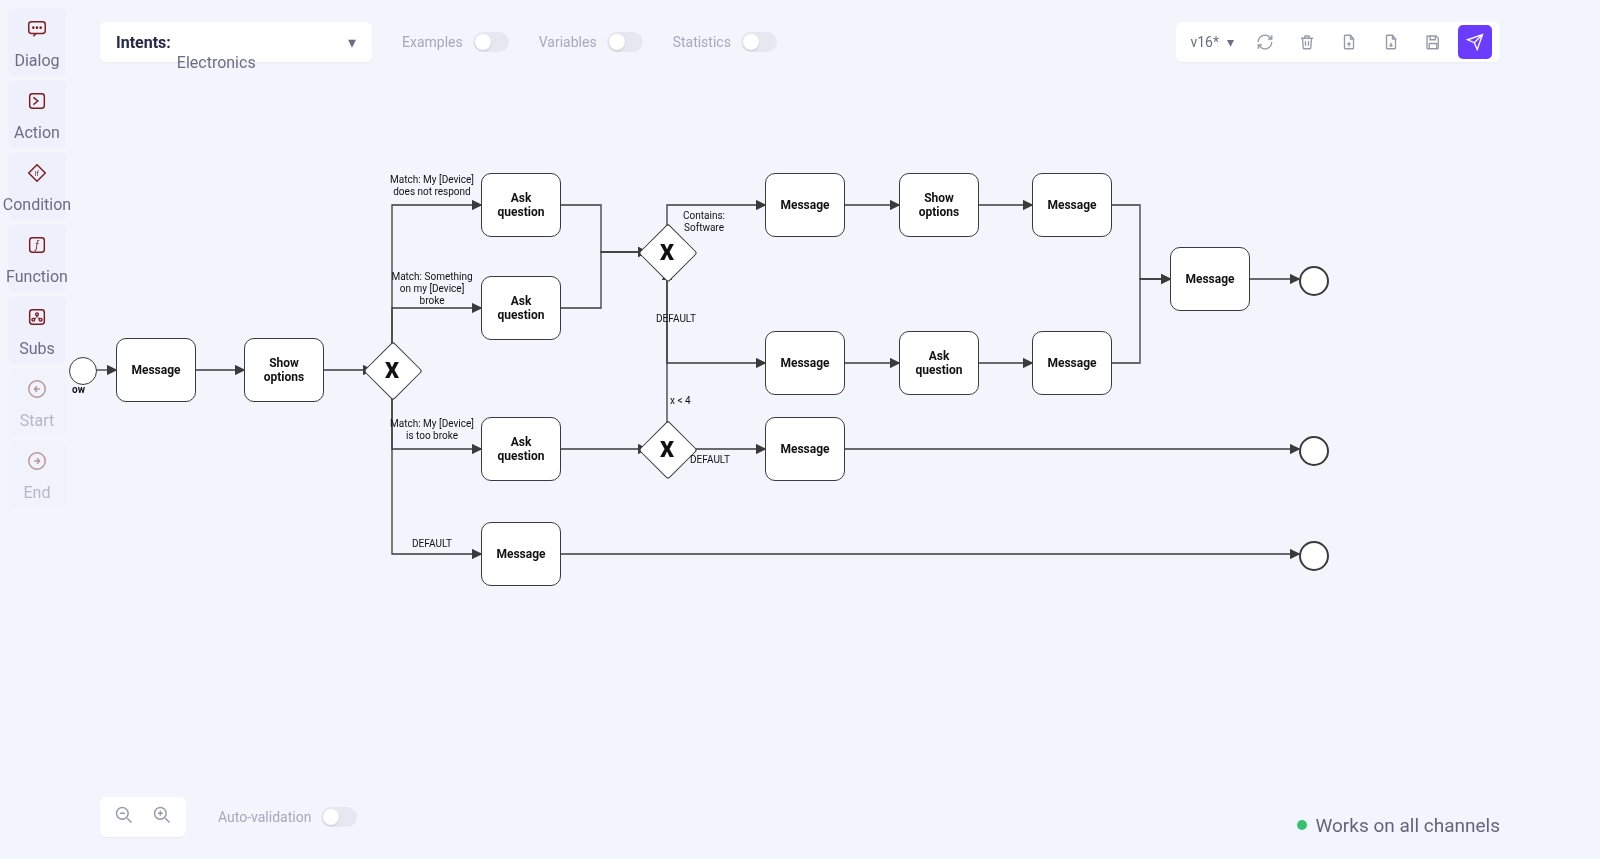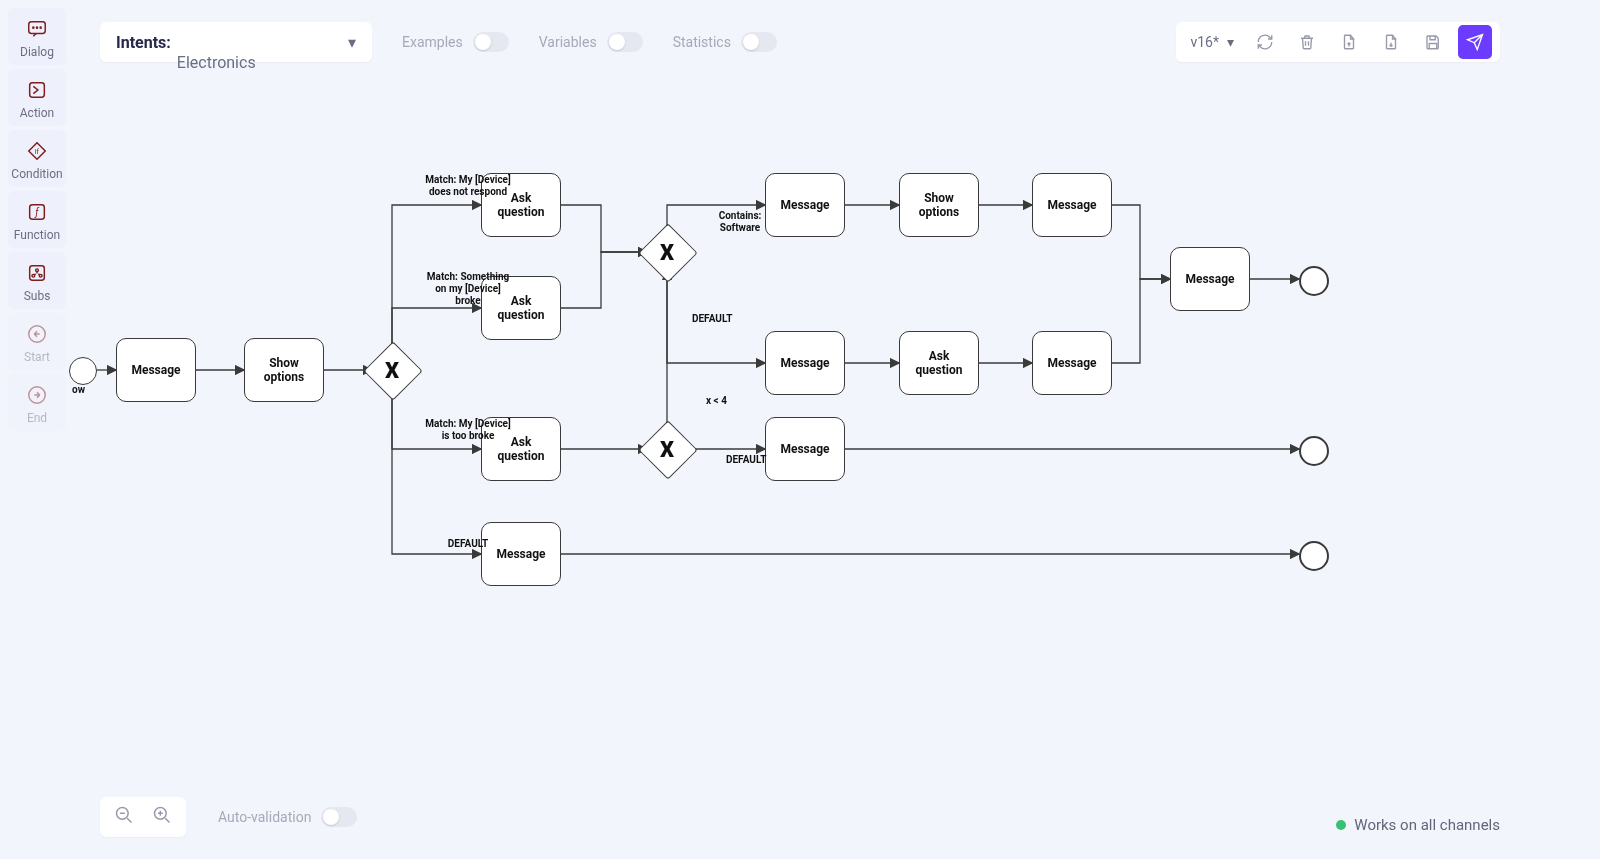--- a/index.html
+++ b/index.html
@@ -27,21 +27,21 @@
     position:absolute;left:8px;top:8px;width:58px;
     display:flex;flex-direction:column;gap:4px;
   }
   .pal-item{
     background:#eef1fb;border-radius:6px;
     display:flex;flex-direction:column;align-items:center;justify-content:center;
     padding:8px 0 6px;cursor:grab;
   }
   .pal-item.disabled{opacity:.45;cursor:default;}
   .pal-item .ic{width:26px;height:26px;display:flex;align-items:center;justify-content:center;color:#7f1d1d;}
-  .pal-item .cap{font-size:12px;margin-top:3px;color:#6b6e82;}
+  .pal-item .cap{font-size:16px;margin-top:9px;color:#6b6e82;}
 
   
   .topbar{
     position:absolute;left:100px;right:100px;top:22px;height:40px;
     display:flex;align-items:center;gap:30px;
   }
   .intent-select{
     background:#fff;border-radius:6px;height:40px;
     display:flex;align-items:center;gap:6px;padding:0 16px;
     box-shadow:0 1px 2px rgba(0,0,0,.04);
@@ -79,21 +79,21 @@
     position:absolute;left:100px;bottom:22px;height:40px;
     display:flex;align-items:center;gap:32px;
   }
   .zoom-card{
     background:#fff;border-radius:6px;height:40px;display:flex;align-items:center;gap:18px;
     padding:0 14px;box-shadow:0 1px 2px rgba(0,0,0,.04);
   }
   .zoom-card .zb{color:#9799aa;cursor:pointer;}
   .status{
     position:absolute;right:100px;bottom:22px;height:24px;display:flex;align-items:center;gap:8px;
-    color:#63657a;font-size:15px;
+    color:#63657a;font-size:19px;
   }
   .dot-ok{width:10px;height:10px;border-radius:50%;background:var(--ok);}
 
   
   .canvas{
     position:absolute;left:72px;right:0;top:0;bottom:0;
   }
   .canvas svg{position:absolute;left:0;top:0;}
 
   .node{
@@ -118,22 +118,22 @@
   }
 
   .evt{
     position:absolute;width:26px;height:26px;border:1.5px solid var(--outline);background:#fff;
     border-radius:50%;transform:translate(-13px,-13px);cursor:move;
   }
   .evt.start{border-width:1.5px;}
   .evt.end{border-width:2.5px;}
 
   .edge-label{
-    position:absolute;font-size:10px;font-weight:700;color:#111;text-align:center;
-    width:120px;transform:translate(-60px,-50%);pointer-events:none;line-height:1.2;margin-left:36px;
+    position:absolute;font-size:10px;font-weight:400;color:#111;text-align:center;
+    width:120px;transform:translate(-60px,-50%);pointer-events:none;line-height:1.2;
   }
   .edge-label.left{text-align:left;transform:translate(0,-50%);}
 
   .start-txt{position:absolute;font-size:10px;font-weight:700;color:#111;}
 </style>
 </head>
 <body>
 
 <div class="palette">
   <div class="pal-item">

